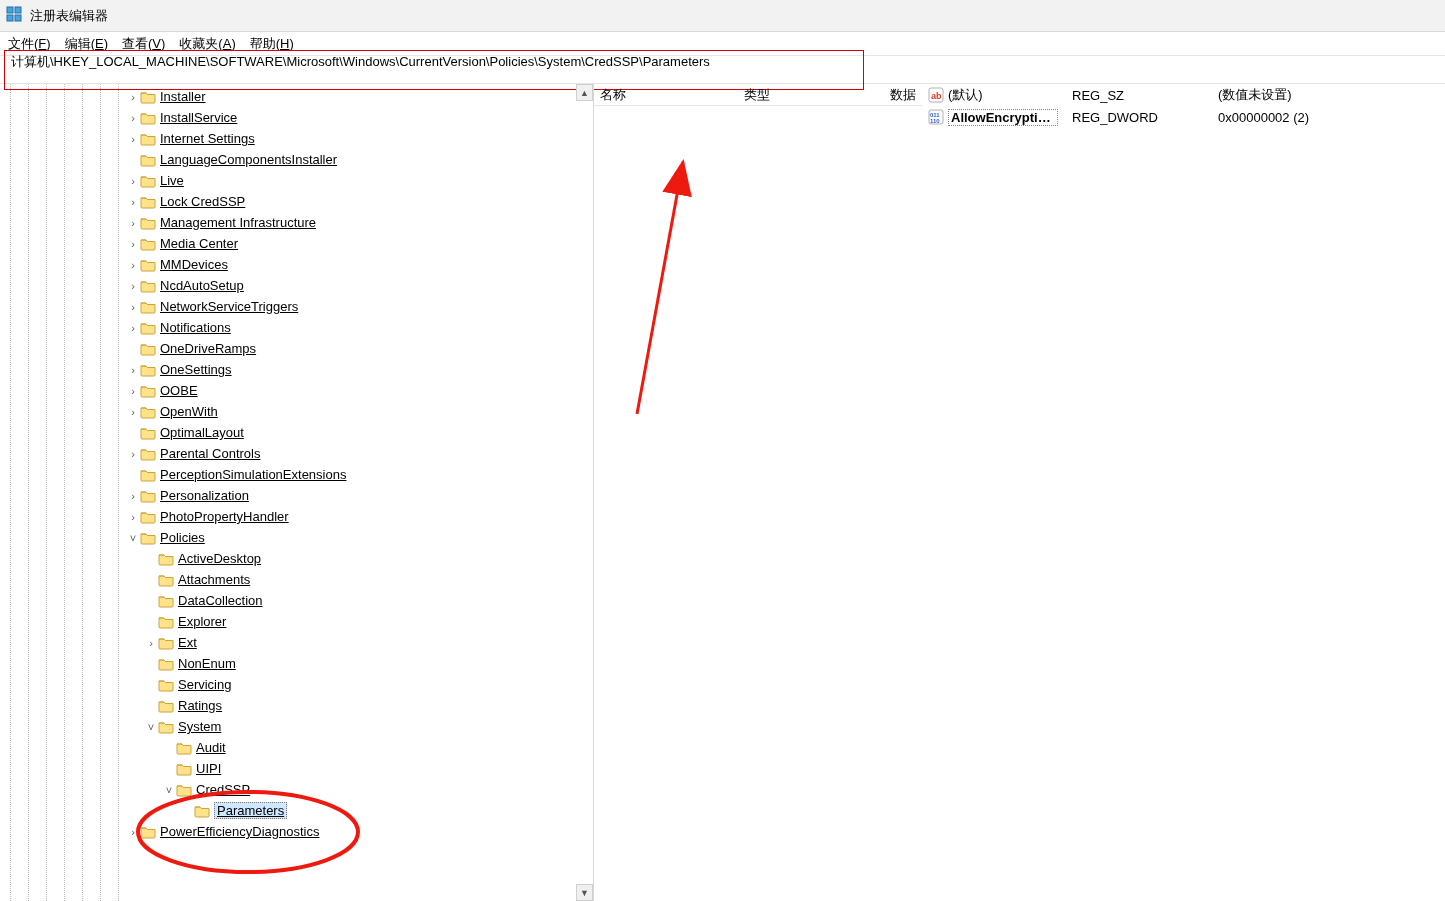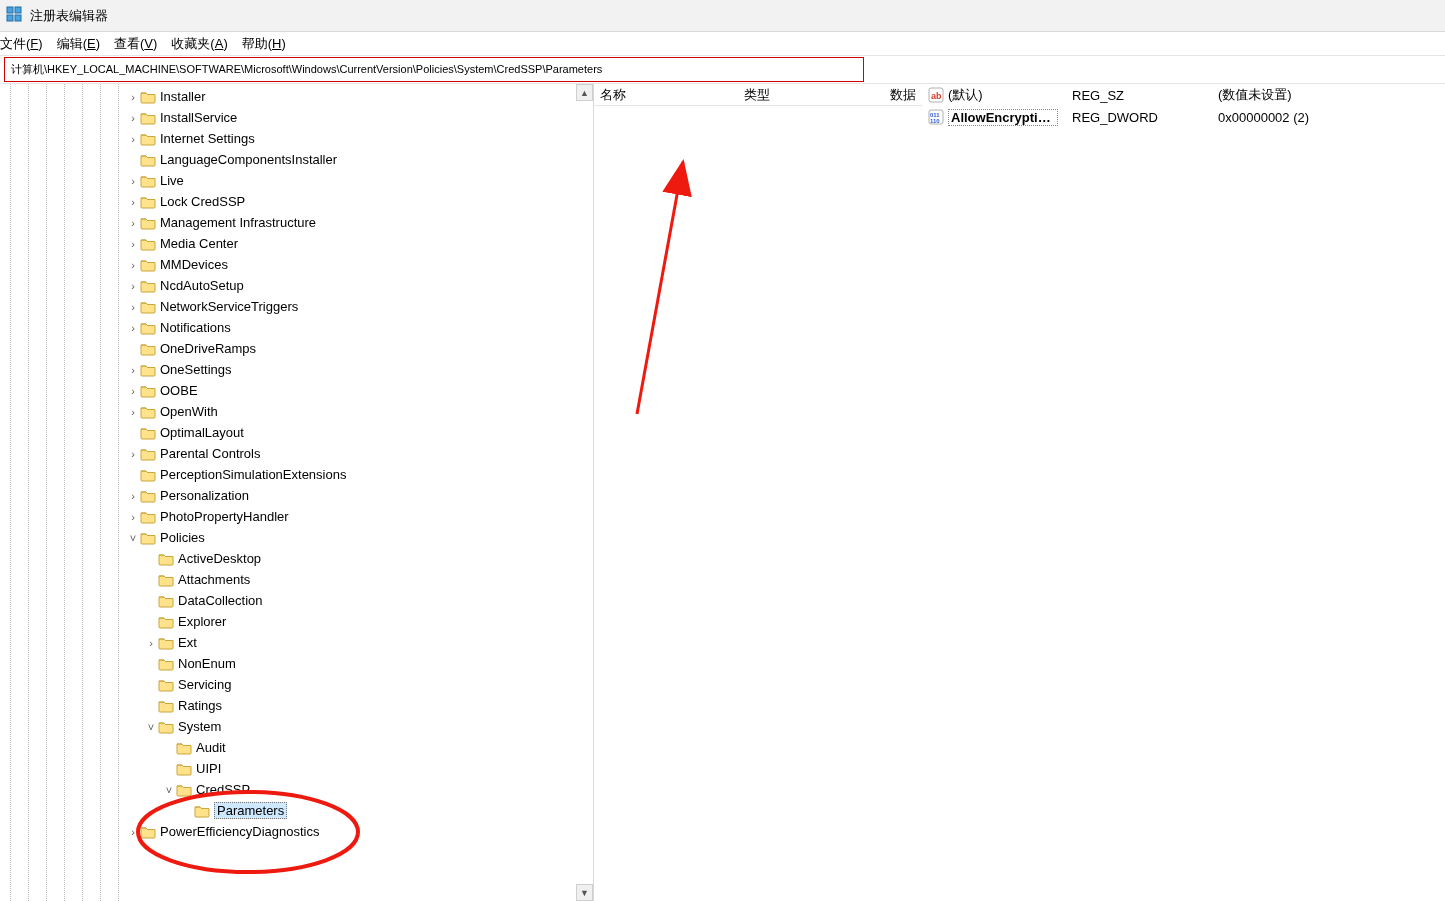--- a/index.html
+++ b/index.html
@@ -26,40 +26,40 @@
     gap: 8px;
   }
   .titlebar svg { width: 16px; height: 16px; }
   
   .menubar {
     height: 24px;
     background: #fff;
     border-bottom: 1px solid #e5e5e5;
     display: flex;
     align-items: center;
-    padding: 0 0;
+    padding: 0 8px;
     gap: 14px;
   }
   .menubar .item { cursor: default; user-select: none; }
   .menubar .item span.u { text-decoration: underline; }
   
   .addressbar {
     height: 28px;
     border-bottom: 1px solid #e5e5e5;
     display: flex;
     align-items: center;
     padding: 0 0 0 4px;
   }
   .addressbox {
     border: 1px solid #d40000;
-    height: 25px;
+    height: 40px;
     line-height: 22px;
     padding: 0 6px;
     width: 860px;  
-    font-size: 11px;
+    font-size: 13px;
   }
   
   .main {
     flex: 1;
     display: flex;
     min-height: 0;
     position: relative;
   }
   .tree {
     width: 594px;
@@ -106,21 +106,21 @@
     display: inline-block;
   }
   .expander.spacer { visibility: hidden; }
   .folder {
     width: 16px; height: 14px;
     margin-right: 4px;
     display: inline-block;
     vertical-align: middle;
   }
   .folder svg { display: block; }
-  .label { vertical-align: middle; }
+  .label { vertical-align: middle; text-decoration: underline; }
   .label.selected {
     border: 1px dotted #777;
     padding: 0 2px;
     background: #cde8ff;
   }
   
   .tree-lines {
     position: absolute;
     top: 0; bottom: 0; left: 0;
     pointer-events: none;

